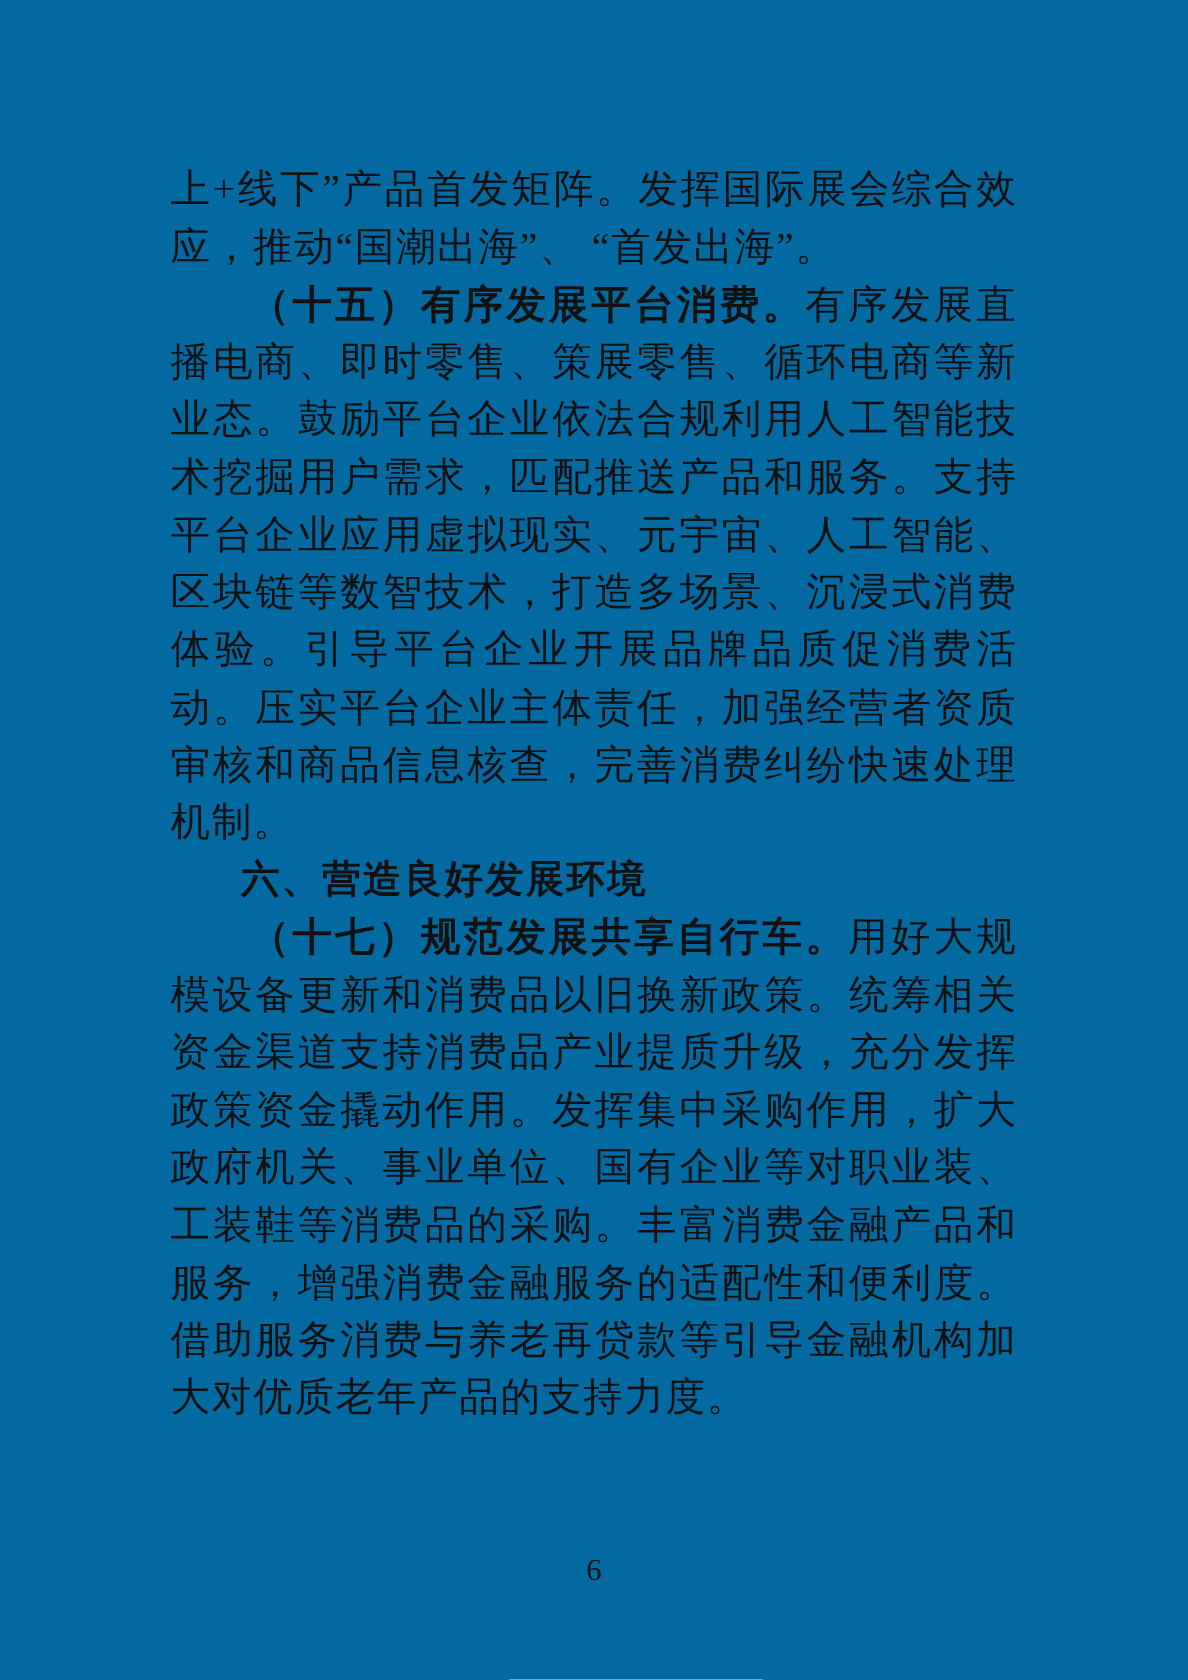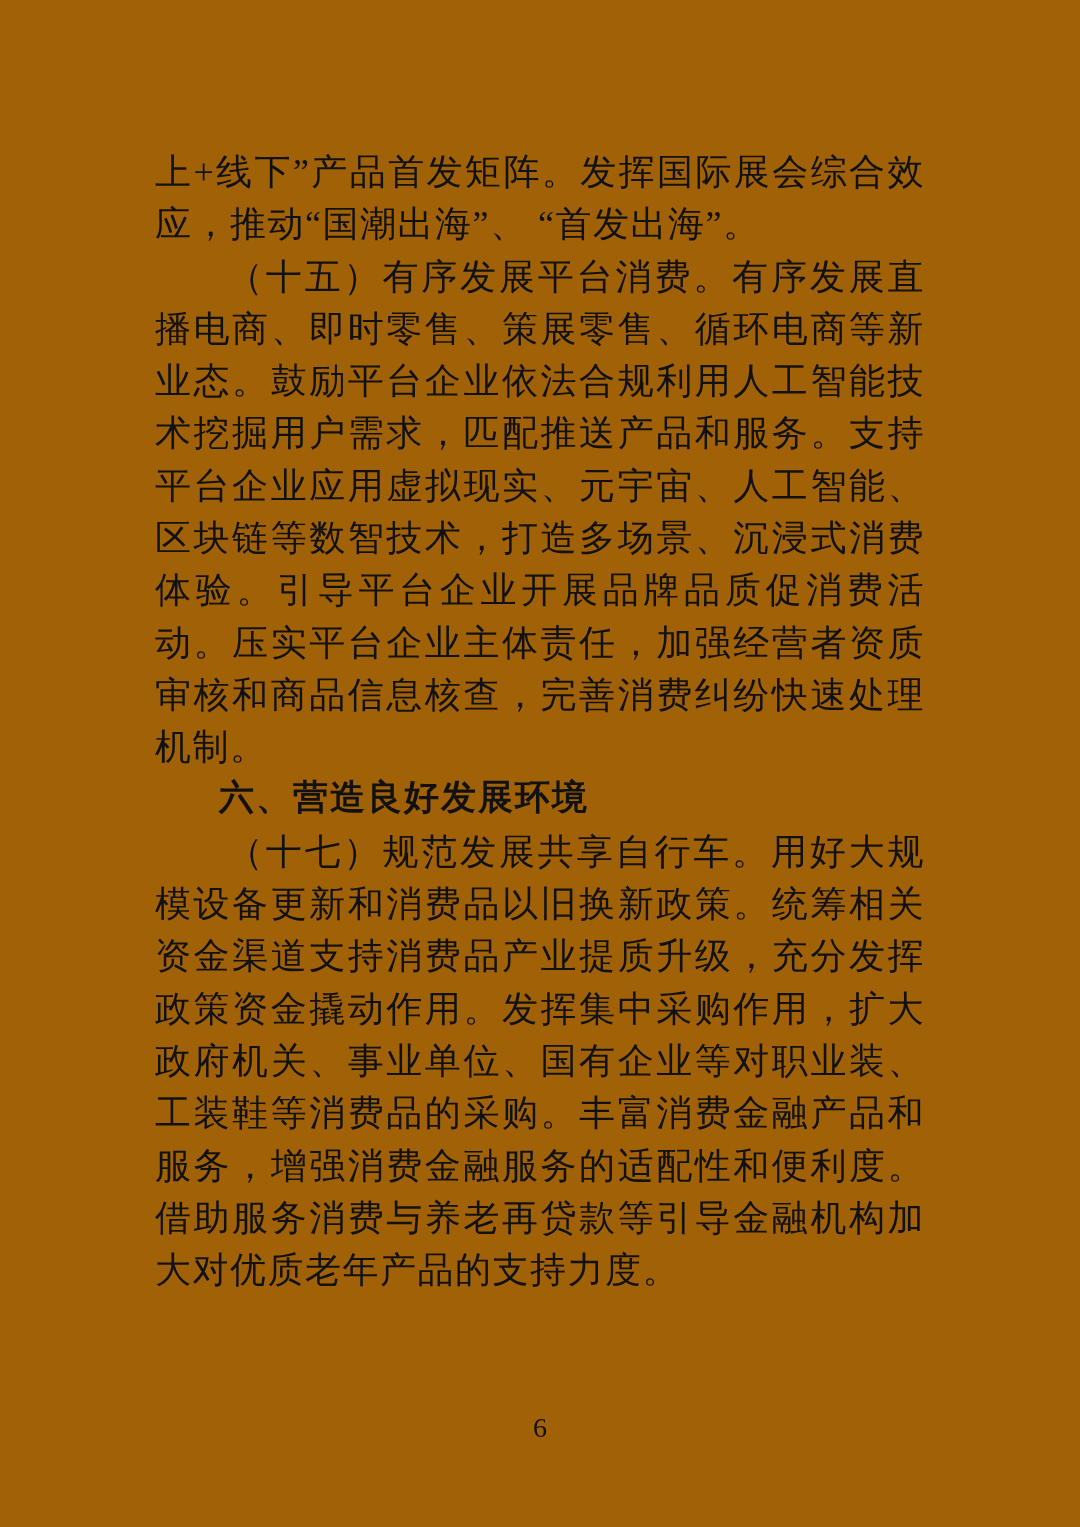--- a/index.html
+++ b/index.html
@@ -4,21 +4,21 @@
 <style>
   html, body {
     margin: 0;
     padding: 0;
     background: #ffffff;
   }
   .page {
     position: relative;
     width: 1080px;
     height: 1527px;
-    background: #a16207;
+    background: #0369a1;
     overflow: hidden;
     font-family: "Liberation Serif", "DejaVu Serif", serif;
     color: #111111;
   }
   .content {
     position: absolute;
     top: 146px;
     left: 155px;
     width: 770px;
   }
@@ -28,28 +28,28 @@
     line-height: 52.3px;
     text-align: justify;
     text-align-last: left;
     letter-spacing: 1.5px;
     word-break: break-all;
   }
   .content p.indent {
     text-indent: 72px;
   }
   .lead {
-    font-weight: normal;
+    font-weight: bold;
   }
   .section-heading {
     margin: 0;
     font-size: 35px;
     line-height: 52.3px;
     font-weight: bold;
-    font-family: Liberation Mono, monospace;
+    font-family: Liberation Serif, serif;
     text-indent: 64px;
     letter-spacing: 2px;
   }
   .page-number {
     position: absolute;
     top: 1408px;
     left: 0;
     width: 100%;
     text-align: center;
     font-size: 28px;

